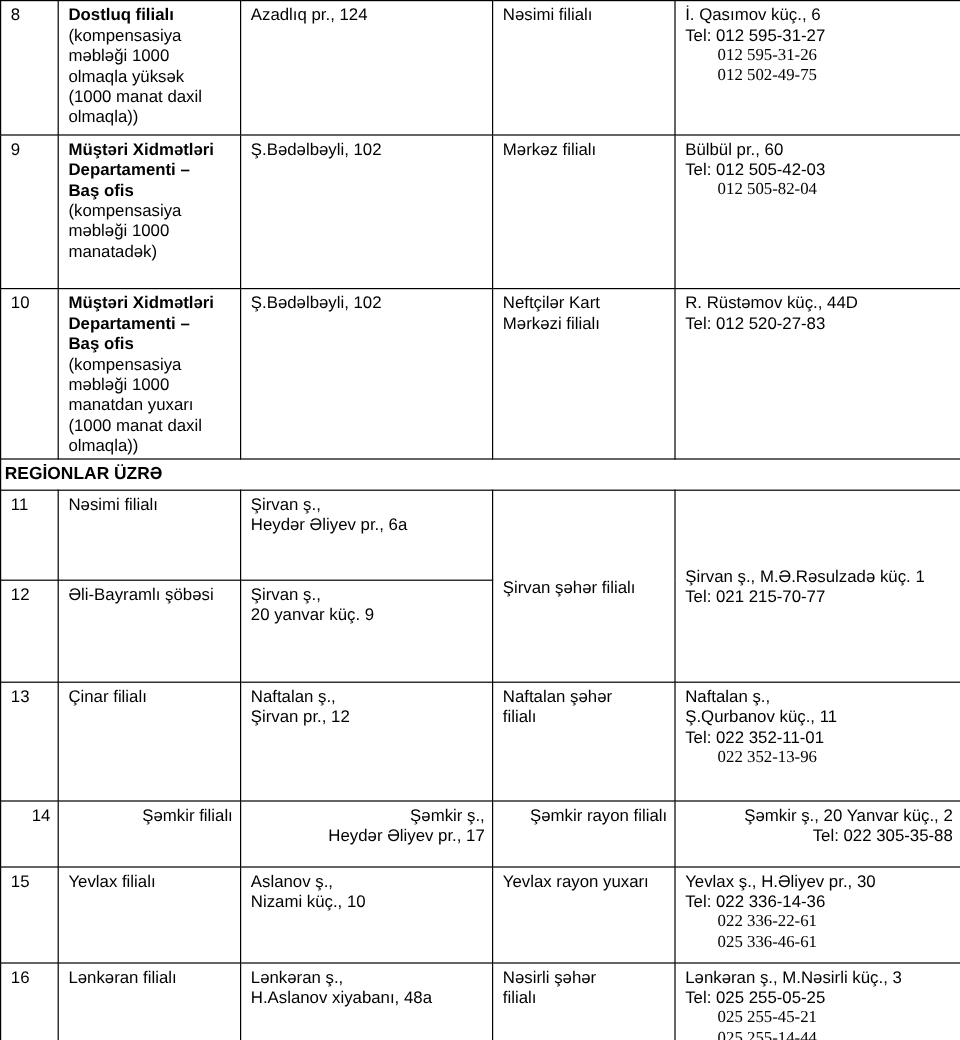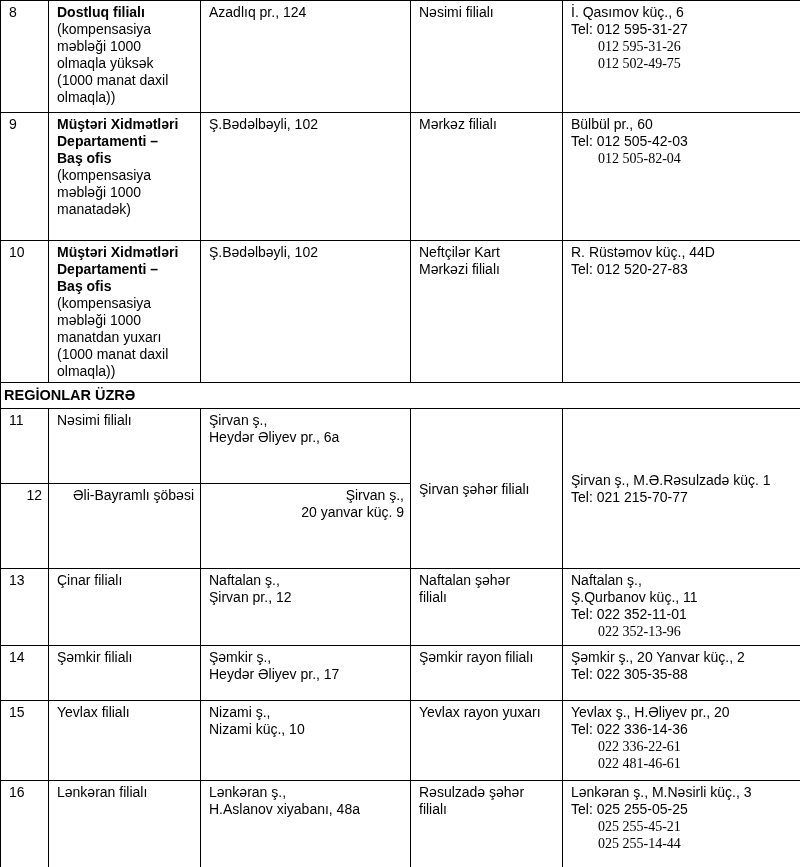--- a/index.html
+++ b/index.html
@@ -37,23 +37,23 @@
     vertical-align: middle;
     padding: 3px;
     font-size: 14.5px;
   }
   
   tbody tr:nth-child(1)  { height: 112px; }
   tbody tr:nth-child(2)  { height: 128px; }
   tbody tr:nth-child(3)  { height: 142px; }
   tbody tr:nth-child(4)  { height: 26px;  }
   tbody tr:nth-child(5)  { height: 75px;  }
-  tbody tr:nth-child(6)  { height: 85px; text-align: right;  }
-  tbody tr:nth-child(7)  { height: 77px;  }
-  tbody tr:nth-child(8)  { height: 55px;  }
+  tbody tr:nth-child(6)  { height: 85px;  }
+  tbody tr:nth-child(7)  { height: 99px;  }
+  tbody tr:nth-child(8)  { height: 55px; text-align: right;  }
   tbody tr:nth-child(9)  { height: 80px;  }
   tbody tr:nth-child(10) { height: 87px; padding-left: 32px;  }
 </style>
 </head>
 <body>
 
 <div class="page">
   <table class="branches">
     <colgroup>
       <col style="width:48px">
@@ -214,46 +214,46 @@
           </td>
         </tr>
         <tr>
           <td>
             <div class="ln">15</div>
           </td>
           <td>
             <div class="ln">Yevlax filialı</div>
           </td>
           <td>
-            <div class="ln">Nizami ş.,</div>
+            <div class="ln">Aslanov ş.,</div>
             <div class="ln">Nizami küç., 10</div>
           </td>
           <td>
             <div class="ln">Yevlax rayon yuxarı</div>
           </td>
           <td>
-            <div class="ln">Yevlax ş., H.Əliyev pr., 20</div>
+            <div class="ln">Yevlax ş., H.Əliyev pr., 30</div>
             <div class="ln">Tel: 022 336-14-36</div>
             <div class="ln ind">022 336-22-61</div>
-            <div class="ln ind">022 481-46-61</div>
+            <div class="ln ind">025 336-46-61</div>
           </td>
         </tr>
         <tr>
           <td>
             <div class="ln">16</div>
           </td>
           <td>
             <div class="ln">Lənkəran filialı</div>
           </td>
           <td>
             <div class="ln">Lənkəran ş.,</div>
             <div class="ln">H.Aslanov xiyabanı, 48a</div>
           </td>
           <td>
-            <div class="ln">Rəsulzadə şəhər</div>
+            <div class="ln">Nəsirli şəhər</div>
             <div class="ln">filialı</div>
           </td>
           <td>
             <div class="ln">Lənkəran ş., M.Nəsirli küç., 3</div>
             <div class="ln">Tel: 025 255-05-25</div>
             <div class="ln ind">025 255-45-21</div>
             <div class="ln ind">025 255-14-44</div>
           </td>
         </tr>
       </tbody>

